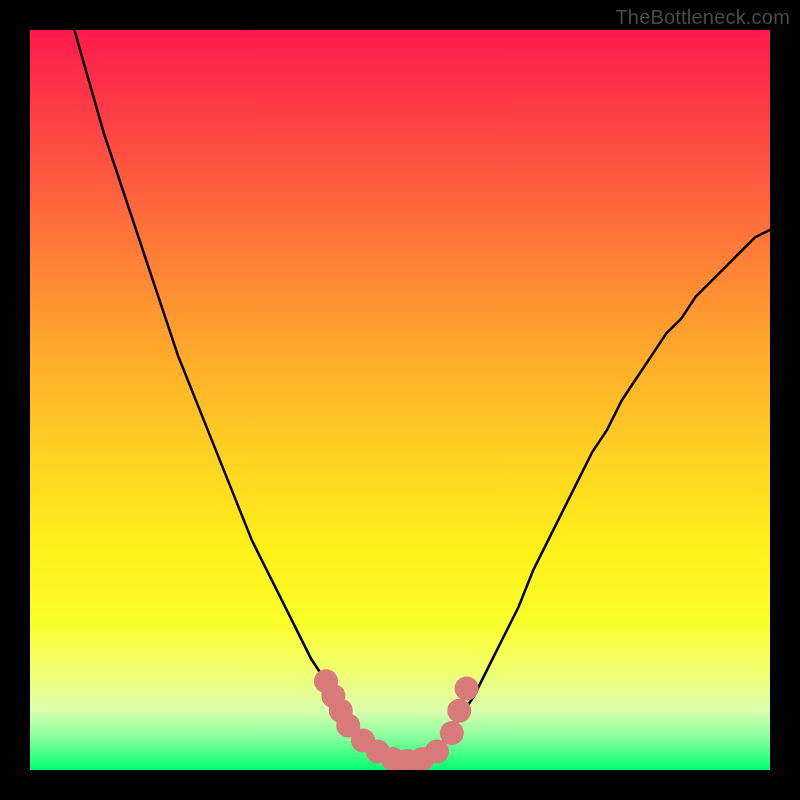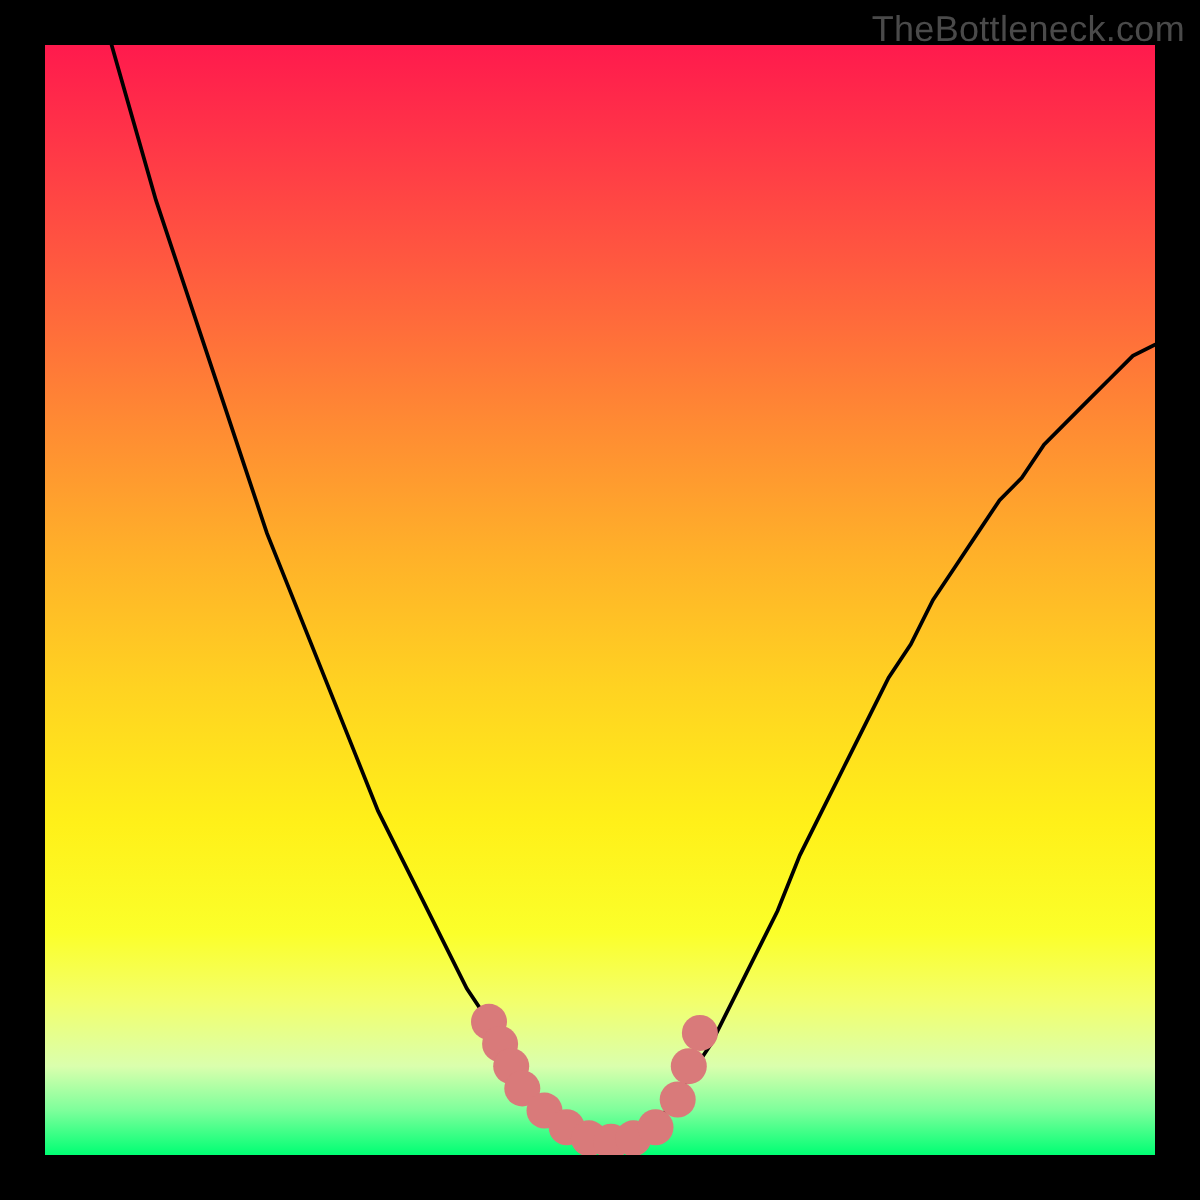--- a/index.html
+++ b/index.html
@@ -37,21 +37,21 @@
     left: 0;
     top: 0;
     width: 740px;
     height: 740px;
   }
   .watermark {
     position: absolute;
     top: 6px;
     right: 10px;
     color: #4a4a4a;
-    font-size: 24px;
+    font-size: 20px;
     font-weight: 500;
     letter-spacing: 0.2px;
     user-select: none;
   }
 </style>
 </head>
 <body>
 
 <div class="frame">
   <svg class="chart-svg" viewBox="0 0 740 740">

